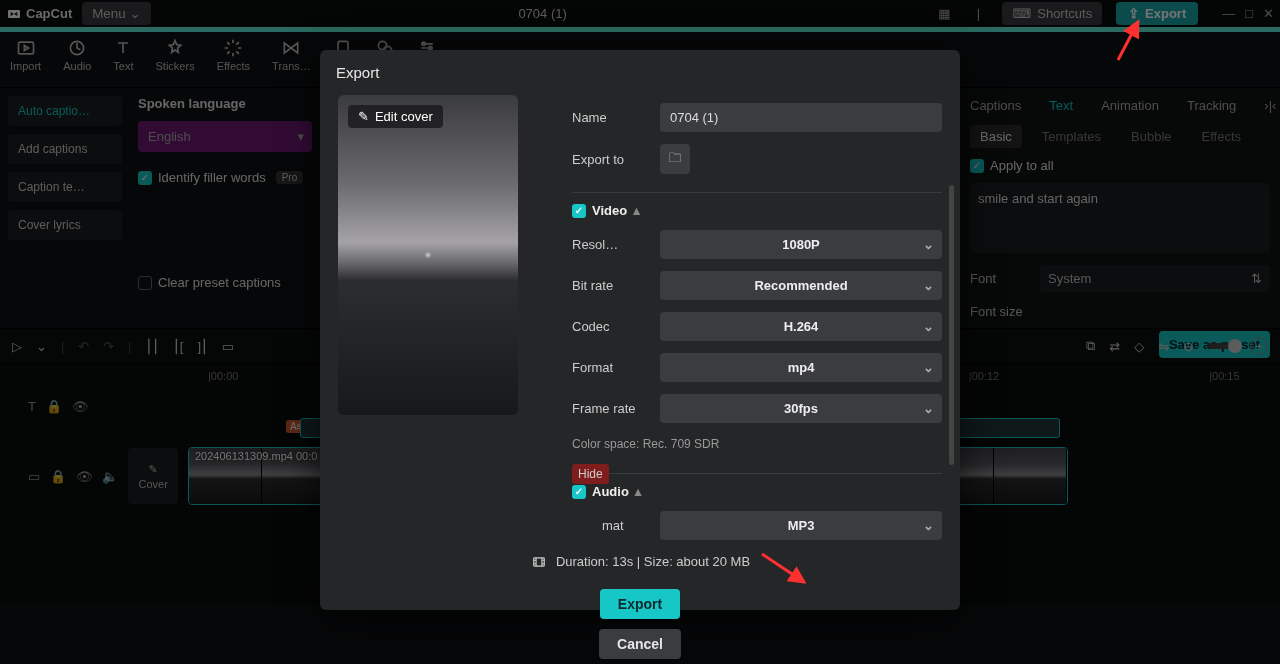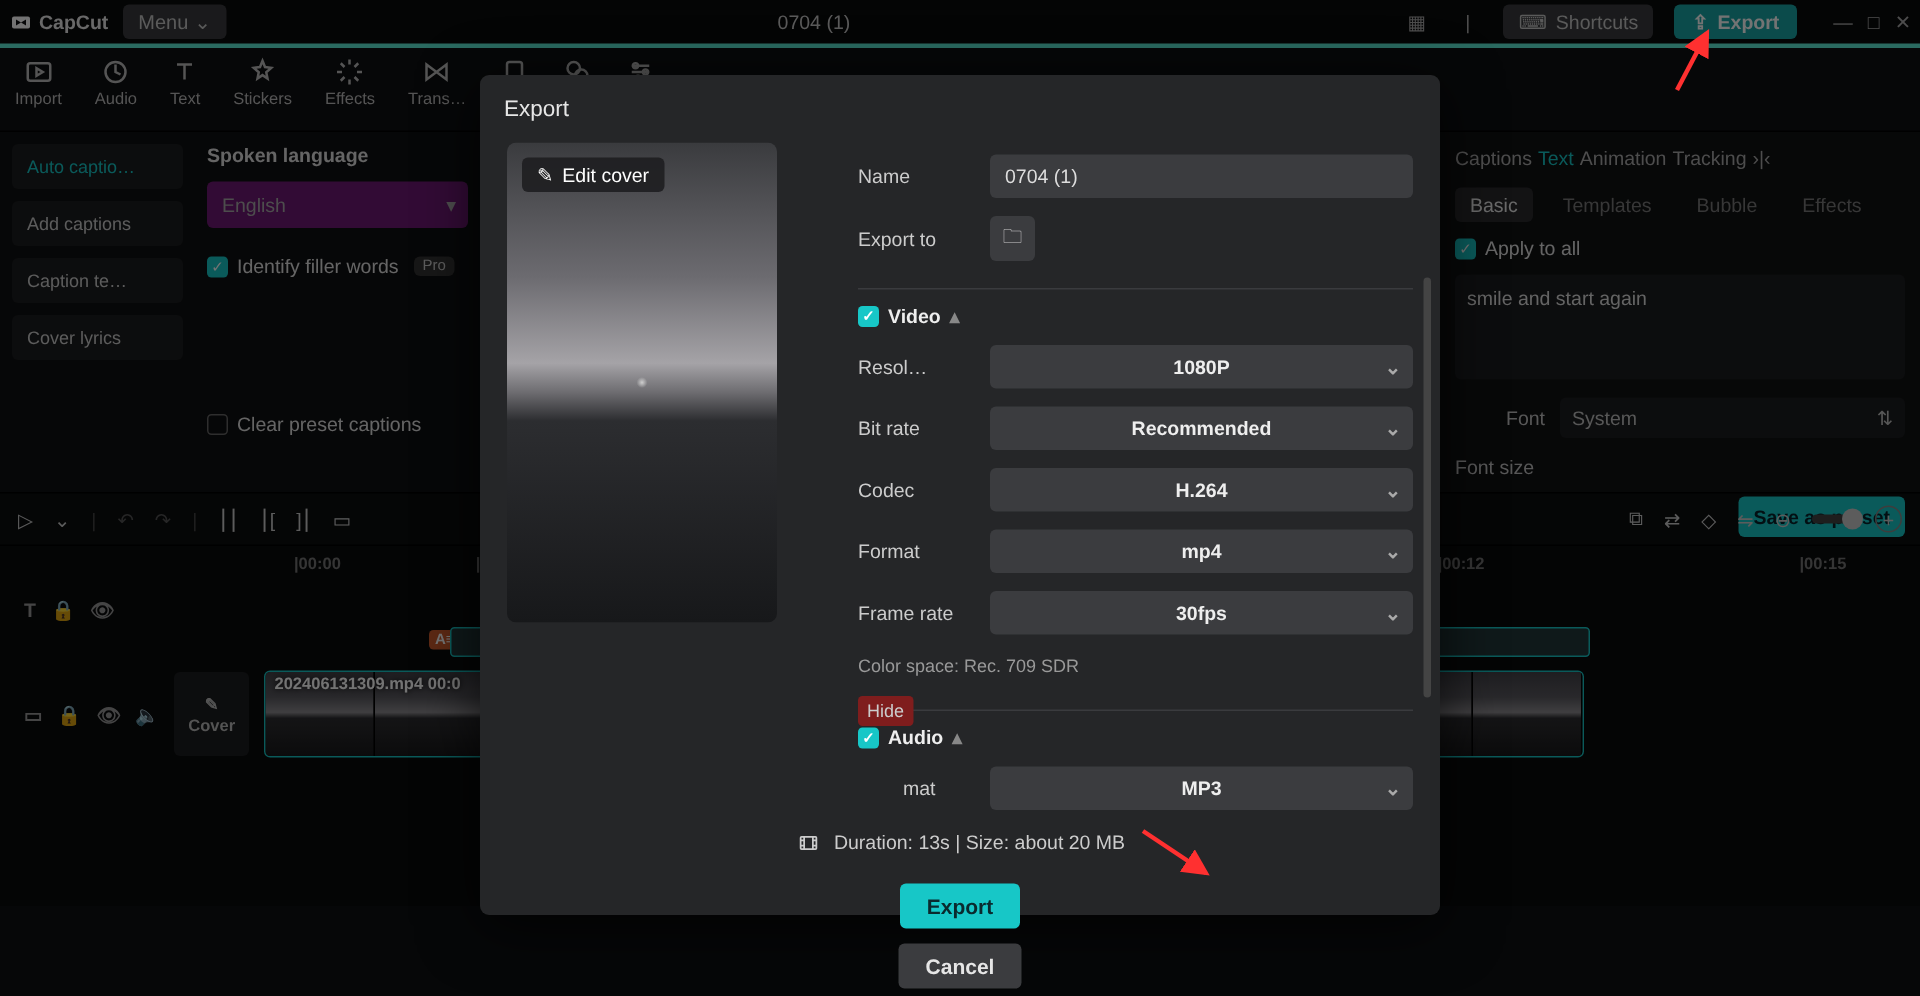--- a/index.html
+++ b/index.html
@@ -14,21 +14,21 @@
     --text-dim:#8a8a8a;
     --accent:#17c7c7;
     --accent2:#00b3b3;
     --btn:#3a3b3e;
     --hover:#2f3033;
     --arrow:#ff3030;
   }
   *{box-sizing:border-box;font-family:"Segoe UI",Arial,sans-serif;}
   body{margin:0;background:var(--bg);color:var(--text);width:1280px;height:664px;overflow:hidden;position:relative;font-size:13px;}
   
-  .titlebar{height:32px;background:#0b0c0d;display:flex;align-items:center;padding:0 6px;border-bottom:3px solid #5eead4;}
+  .titlebar{height:32px;background:#0b0c0d;display:flex;align-items:center;padding:0 6px;border-bottom:5px solid #5eead4;}
   .brand{display:flex;align-items:center;gap:4px;font-weight:600;color:#e8e8e8;}
   .brand svg{width:16px;height:16px;}
   .menu-btn{background:var(--btn);color:var(--text);border:none;padding:4px 10px;border-radius:4px;margin-left:10px;display:flex;align-items:center;gap:4px;}
   .title-center{flex:1;text-align:center;color:#c8c8c8;}
   .title-right{display:flex;align-items:center;gap:14px;}
   .tb-ico{color:#aaa;width:20px;text-align:center;}
   .shortcuts{background:var(--btn);padding:4px 10px;border-radius:4px;display:flex;align-items:center;gap:6px;}
   .export-btn{background:#1aa7a7;color:#fff;padding:4px 12px;border-radius:4px;display:flex;align-items:center;gap:6px;font-weight:600;}
   .win-controls{display:flex;gap:10px;margin-left:10px;color:#aaa;}
   .toolbar{height:56px;background:#0f1012;display:flex;align-items:flex-start;padding:6px 10px;gap:22px;border-bottom:1px solid #000;}
@@ -44,38 +44,38 @@
   .dd{background:#701a75;padding:8px 10px;border-radius:4px;color:#aaa;position:relative;}
   .dd::after{content:"▾";position:absolute;right:8px;}
   .chk{display:flex;align-items:center;gap:6px;color:#e0e0e0;margin-top:18px;font-size:13px;}
   .chk .box{width:14px;height:14px;border-radius:3px;background:var(--accent);display:flex;align-items:center;justify-content:center;color:#fff;font-size:10px;}
   .chk .box.empty{background:transparent;border:1px solid #666;}
   .pro{background:#333;color:#ccc;font-size:10px;padding:1px 6px;border-radius:4px;margin-left:4px;}
   .player{flex:1;background:#0d0e0f;position:relative;}
   .player-head{color:#888;padding:10px 14px;}
   
   .inspector{width:320px;background:#111213;padding:4px 10px;}
-  .insp-tabs{display:flex;gap:4px;color:#aaa;padding:6px 0;}
+  .insp-tabs{display:flex;gap:28px;color:#aaa;padding:6px 0;}
   .insp-tabs span.active{color:var(--accent);}
   .subtabs{display:flex;gap:10px;margin-top:6px;}
   .subtabs span{background:transparent;color:#7a7a7a;padding:4px 10px;border-radius:4px;}
   .subtabs span.active{background:#2a2b2e;color:#e8e8e8;}
   .txtbox{background:#1c1d1f;border-radius:4px;height:70px;padding:8px;color:#ddd;margin-top:10px;}
-  .fldrow{display:flex;align-items:center;gap:10px;margin-top:12px;color:#c0c0c0;text-align:right;}
+  .fldrow{display:flex;align-items:center;gap:10px;margin-top:12px;color:#c0c0c0;}
   .sel{flex:1;background:#1c1d1f;border-radius:4px;padding:6px 8px;display:flex;justify-content:space-between;align-items:center;}
   .save-preset{background:var(--accent);color:#07232b;font-weight:600;padding:6px 10px;border-radius:4px;float:right;margin-top:12px;}
   
   .toolstrip{height:36px;background:#0d0e0f;border-top:1px solid #000;border-bottom:1px solid #000;display:flex;align-items:center;padding:0 12px;color:#ccc;gap:18px;}
   .toolstrip .seg{display:flex;gap:14px;align-items:center;}
   .spacer{flex:1;}
   .track-knob{width:28px;height:6px;background:#444;border-radius:3px;position:relative;}
   .track-knob::after{content:"";position:absolute;right:-6px;top:-4px;width:14px;height:14px;background:#ccc;border-radius:50%;}
   .add-circle{width:18px;height:18px;border:1px solid #888;border-radius:50%;display:flex;align-items:center;justify-content:center;margin-left:auto;}
   
-  .timeline{height:240px;background:#0b0c0d;padding:6px 16px;position:relative;font-weight:bold;}
+  .timeline{height:240px;background:#0b0c0d;padding:6px 28px;position:relative;}
   .ruler{display:flex;color:#777;font-size:11px;gap:90px;padding-left:180px;}
   .track-row{display:flex;align-items:center;height:36px;margin-top:22px;gap:10px;}
   .track-ctrls{width:150px;display:flex;align-items:center;gap:10px;color:#999;}
   .lock,.eye,.speaker{width:16px;text-align:center;}
   .cover-pill{width:60px;background:#1c1d1f;border-radius:4px;display:flex;flex-direction:column;align-items:center;justify-content:center;height:56px;color:#bbb;font-size:11px;gap:2px;}
   .clip{flex:0 0 880px;height:58px;border:1px solid var(--accent);border-radius:4px;overflow:hidden;position:relative;background:#1a1b1d;display:flex;}
   .clip-label{position:absolute;top:2px;left:6px;color:#fff;font-size:11px;text-shadow:0 0 4px #000;}
   .cap-track{position:absolute;left:300px;right:220px;top:54px;height:20px;border:1px solid var(--accent);border-radius:3px;background:#23393a;}
   .cap-badge{position:absolute;left:286px;top:56px;background:#cc5b2e;color:#fff;font-size:10px;padding:1px 4px;border-radius:3px;}
   

